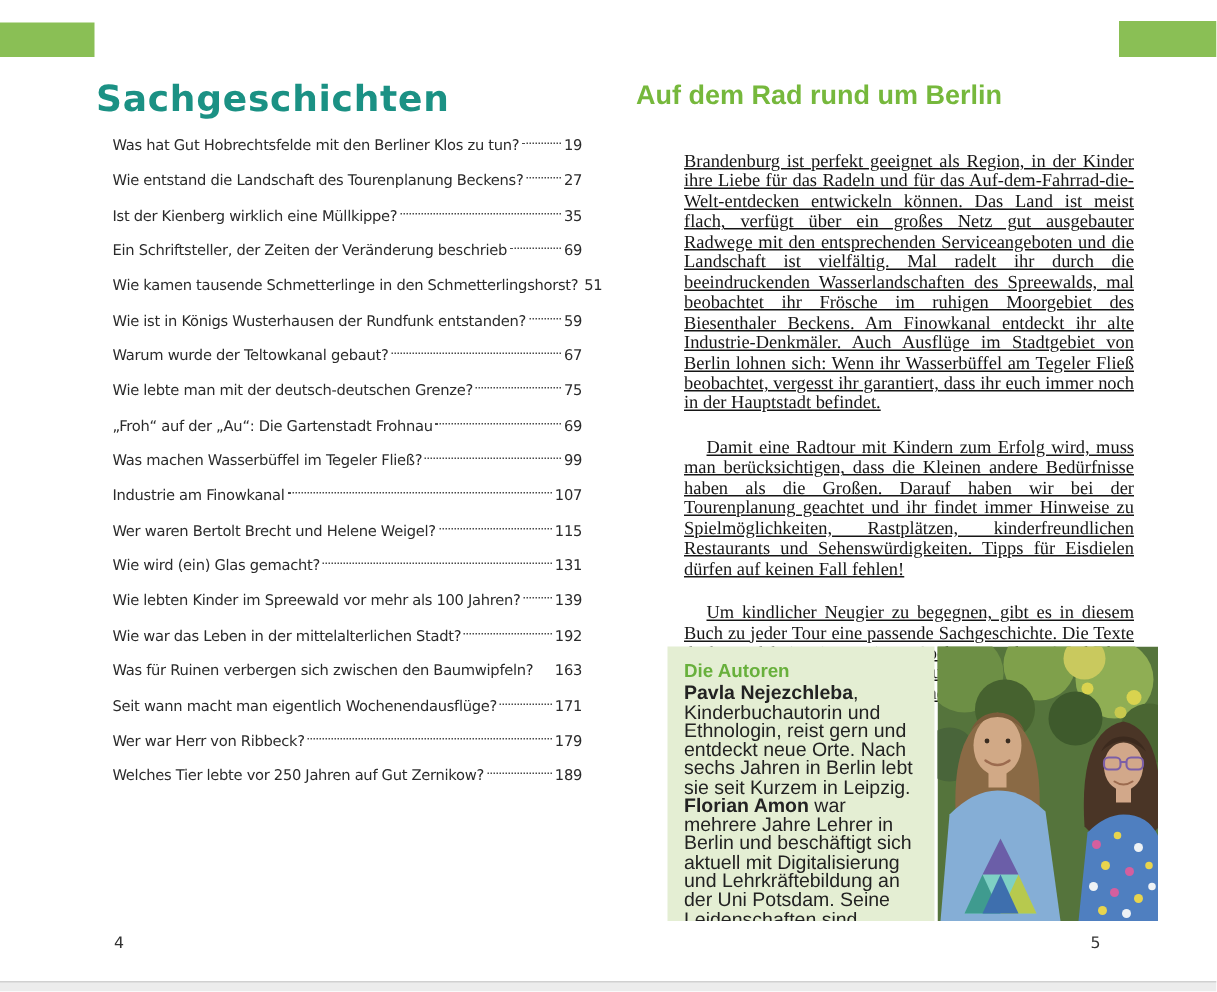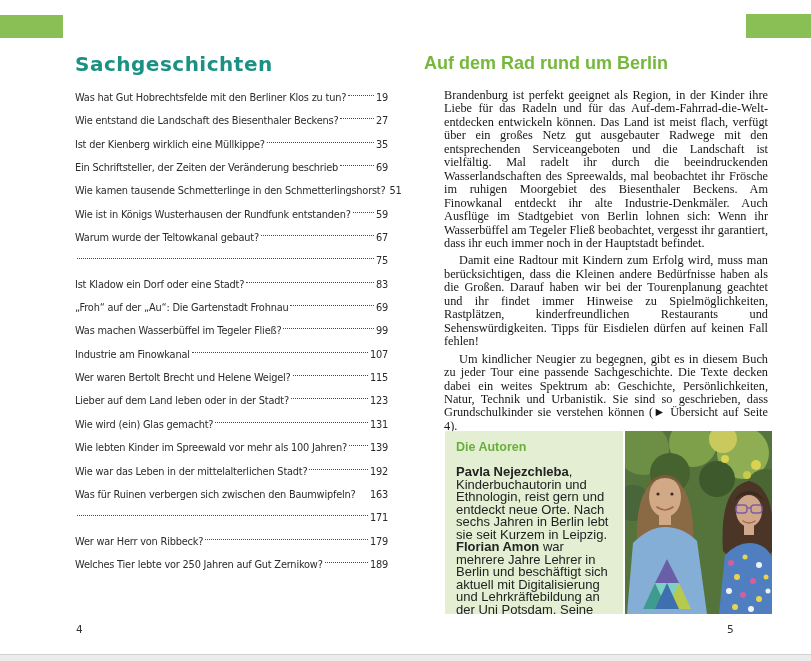--- a/index.html
+++ b/index.html
@@ -16,23 +16,23 @@
 
   .spread{position:absolute;inset:0;background:#fff;}
 
   
   .tab{position:absolute;background:var(--tab-green);}
   .tab-left{left:0;top:15px;width:63px;height:23px;}
   .tab-right{left:746px;top:14px;width:65px;height:24px;}
 
   
   .toc-title{
-    position:absolute;left:75px;top:52px;
+    position:absolute;left:64px;top:52px;
     font-family:"DejaVu Sans",sans-serif;font-weight:700;
-    font-size:20px;letter-spacing:.5px;color:var(--toc-teal);
+    font-size:24px;letter-spacing:.5px;color:var(--toc-teal);
   }
   .toc-list{position:absolute;left:75px;top:92px;width:313px;}
   .toc-row{
     height:23.35px;display:flex;align-items:flex-start;padding-bottom:3px;
     font-family:"DejaVu Sans",sans-serif;font-size:9.8px;letter-spacing:-.2px;color:#2b2b2b;
   }
   .toc-label{white-space:nowrap;flex:0 0 auto;}
   .toc-leader{flex:1 1 4px;min-width:0;height:4px;border-bottom:1.2px dotted #4a4a4a;margin:0 2px;}
   .toc-leader.hide{border-bottom:none;}
   .toc-page{flex:0 0 auto;white-space:nowrap;}
@@ -47,30 +47,30 @@
   
   .article-title{
     position:absolute;left:424px;top:53px;width:340px;
     font-size:18px;font-weight:700;color:var(--heading-green);
   }
   .article-body{
     position:absolute;left:440px;top:85px;width:332px;
     font-family:"Liberation Serif",serif;font-size:12.3px;line-height:13.45px;
     text-align:justify;color:#161616;
   }
-  .article-body p{margin:4px;}
+  .article-body p{margin:16px;text-decoration:underline;}
   .article-body p:nth-child(n+2){text-indent:15px;}
 
   
   .authors-box{
     position:absolute;left:445px;top:431px;width:178px;height:183px;
     background:var(--box-bg);padding:9px 11px 8px 11px;overflow:hidden;
   }
   .authors-box h3{
-    font-size:12.5px;font-weight:700;color:var(--box-heading-green);margin-bottom:12px;
+    font-size:12.5px;font-weight:700;color:var(--box-heading-green);margin-bottom:2px;
   }
   .authors-box p{font-size:13px;line-height:12.55px;color:#222;}
   .authors-box b{font-weight:700;}
 
   
   .authors-photo{position:absolute;left:625px;top:431px;width:147px;height:183px;display:block;}
 
   
   .bottom-edge{position:absolute;left:0;top:654px;width:811px;height:7px;background:#ececec;border-top:1px solid #d0d0d0;}
 </style>
@@ -84,21 +84,21 @@
 
   <h1 class="toc-title">Sachgeschichten</h1>
 
   <div class="toc-list">
       <div class="toc-row">
       <span class="toc-label">Was hat Gut Hobrechtsfelde mit den Berliner Klos zu tun?</span>
       <span class="toc-leader"></span>
       <span class="toc-page">19</span>
     </div>
       <div class="toc-row">
-      <span class="toc-label">Wie entstand die Landschaft des Biesenthaler Beckens?</span>
+      <span class="toc-label">Wie entstand die Landschaft des Tourenplanung Beckens?</span>
       <span class="toc-leader"></span>
       <span class="toc-page">27</span>
     </div>
       <div class="toc-row">
       <span class="toc-label">Ist der Kienberg wirklich eine Müllkippe?</span>
       <span class="toc-leader"></span>
       <span class="toc-page">35</span>
     </div>
       <div class="toc-row">
       <span class="toc-label">Ein Schriftsteller, der Zeiten der Veränderung beschrieb</span>
@@ -114,52 +114,43 @@
       <span class="toc-label">Wie ist in Königs Wusterhausen der Rundfunk entstanden?</span>
       <span class="toc-leader"></span>
       <span class="toc-page">59</span>
     </div>
       <div class="toc-row">
       <span class="toc-label">Warum wurde der Teltowkanal gebaut?</span>
       <span class="toc-leader"></span>
       <span class="toc-page">67</span>
     </div>
       <div class="toc-row">
+      <span class="toc-label">Wie lebte man mit der deutsch-deutschen Grenze?</span>
       <span class="toc-leader"></span>
       <span class="toc-page">75</span>
     </div>
       <div class="toc-row">
-      <span class="toc-label">Ist Kladow ein Dorf oder eine Stadt?</span>
-      <span class="toc-leader"></span>
-      <span class="toc-page">83</span>
-    </div>
-      <div class="toc-row">
       <span class="toc-label">„Froh“ auf der „Au“: Die Gartenstadt Frohnau</span>
       <span class="toc-leader"></span>
       <span class="toc-page">69</span>
     </div>
       <div class="toc-row">
       <span class="toc-label">Was machen Wasserbüffel im Tegeler Fließ?</span>
       <span class="toc-leader"></span>
       <span class="toc-page">99</span>
     </div>
       <div class="toc-row">
       <span class="toc-label">Industrie am Finowkanal</span>
       <span class="toc-leader"></span>
       <span class="toc-page">107</span>
     </div>
       <div class="toc-row">
       <span class="toc-label">Wer waren Bertolt Brecht und Helene Weigel?</span>
       <span class="toc-leader"></span>
       <span class="toc-page">115</span>
-    </div>
-      <div class="toc-row">
-      <span class="toc-label">Lieber auf dem Land leben oder in der Stadt?</span>
-      <span class="toc-leader"></span>
-      <span class="toc-page">123</span>
     </div>
       <div class="toc-row">
       <span class="toc-label">Wie wird (ein) Glas gemacht?</span>
       <span class="toc-leader"></span>
       <span class="toc-page">131</span>
     </div>
       <div class="toc-row">
       <span class="toc-label">Wie lebten Kinder im Spreewald vor mehr als 100 Jahren?</span>
       <span class="toc-leader"></span>
       <span class="toc-page">139</span>
@@ -168,20 +159,21 @@
       <span class="toc-label">Wie war das Leben in der mittelalterlichen Stadt?</span>
       <span class="toc-leader"></span>
       <span class="toc-page">192</span>
     </div>
       <div class="toc-row">
       <span class="toc-label">Was für Ruinen verbergen sich zwischen den Baumwipfeln?</span>
       <span class="toc-leader hide"></span>
       <span class="toc-page">163</span>
     </div>
       <div class="toc-row">
+      <span class="toc-label">Seit wann macht man eigentlich Wochenendausflüge?</span>
       <span class="toc-leader"></span>
       <span class="toc-page">171</span>
     </div>
       <div class="toc-row">
       <span class="toc-label">Wer war Herr von Ribbeck?</span>
       <span class="toc-leader"></span>
       <span class="toc-page">179</span>
     </div>
       <div class="toc-row">
       <span class="toc-label">Welches Tier lebte vor 250 Jahren auf Gut Zernikow?</span>

